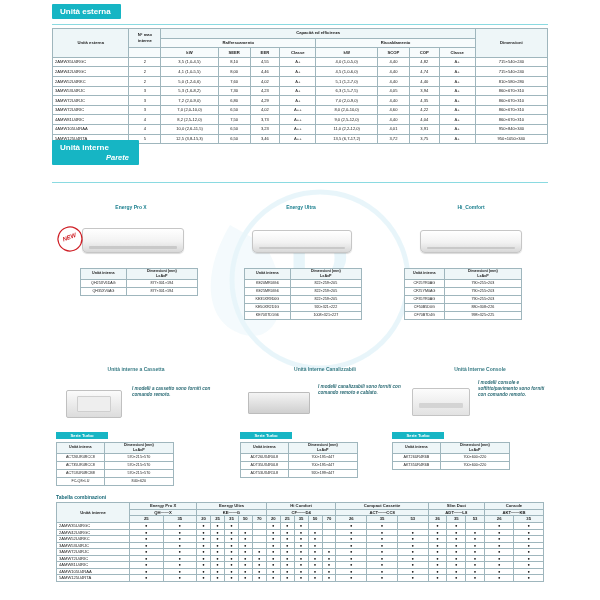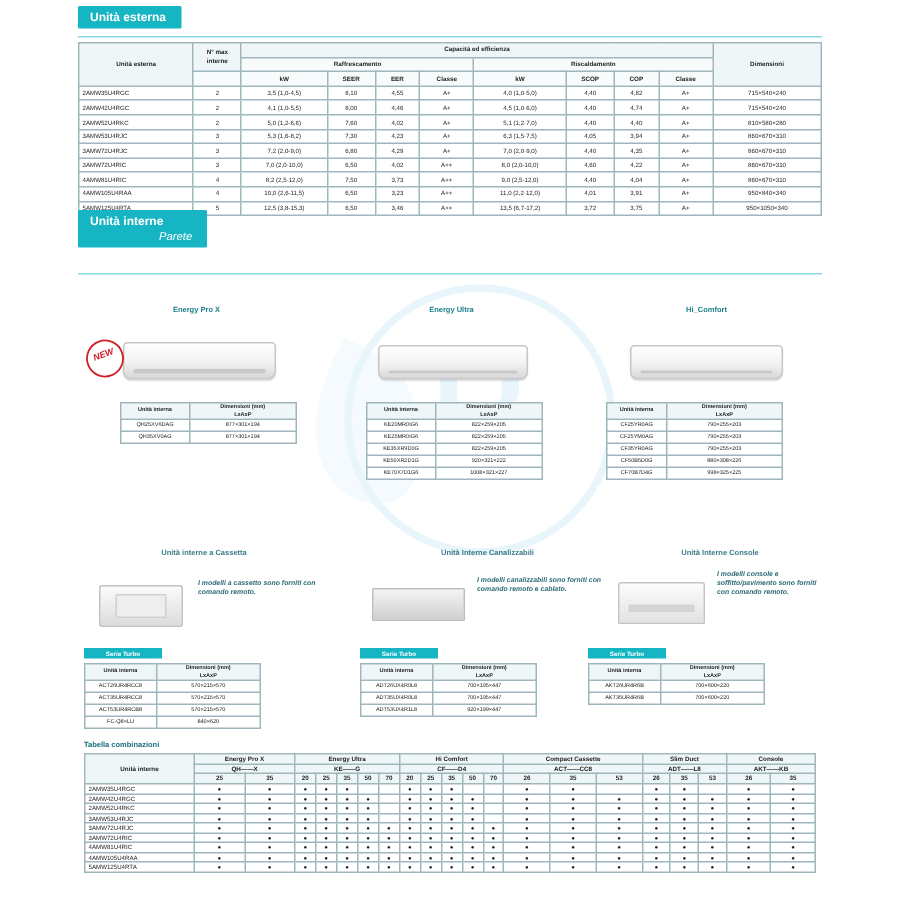--- a/index.html
+++ b/index.html
@@ -16,21 +16,21 @@
   
   .banner{
     display:inline-block;
     background:#16b5c4;
     color:#fff;
     font-size:8px;
     font-weight:bold;
     padding:3px 10px 3px 8px;
     border-radius:1px;
   }
-  .banner .sub{display:block;font-style:italic;font-weight:normal;font-size:7.5px;margin-top:1px;padding-left:46px;}
+  .banner .sub{display:block;font-style:italic;font-weight:bold;font-size:7.5px;margin-top:1px;padding-left:46px;}
   .banner-wrap{position:absolute;}
   .rule{position:absolute;height:1px;background:#16b5c4;opacity:.5;}
 
   table{border-collapse:collapse;}
   .tbl{position:absolute;border-collapse:collapse;}
   .tbl th,.tbl td{
     border:0.5px solid #9fb6bd;
     text-align:center;
     vertical-align:middle;
     padding:0;

